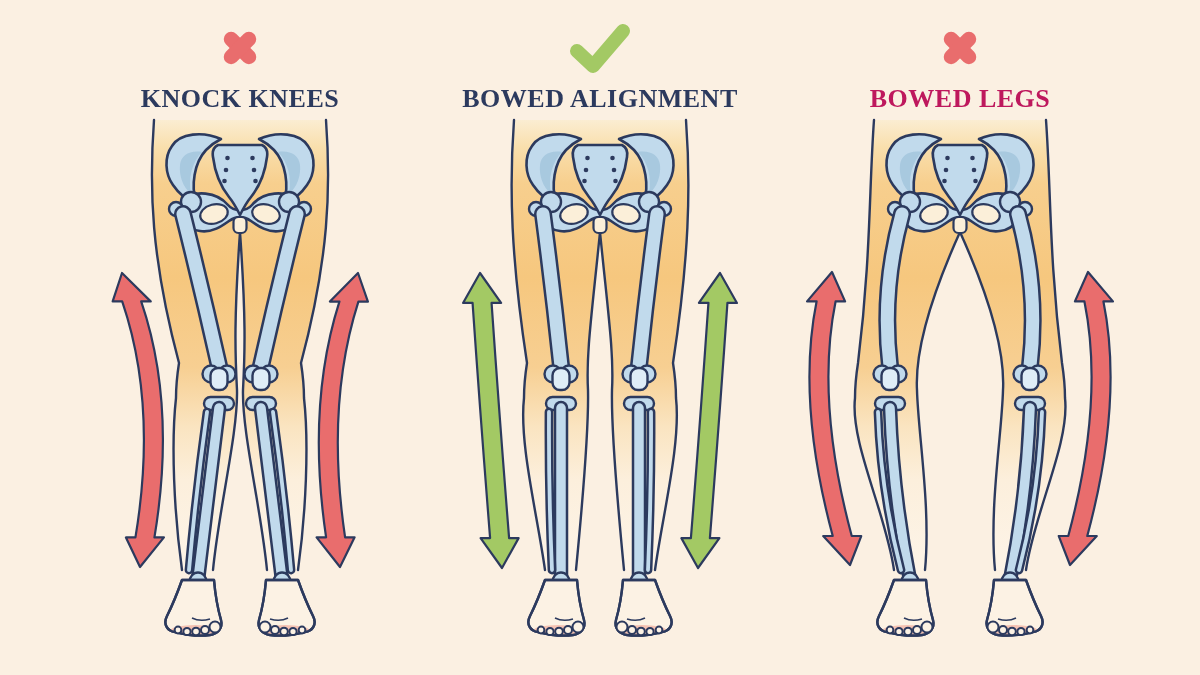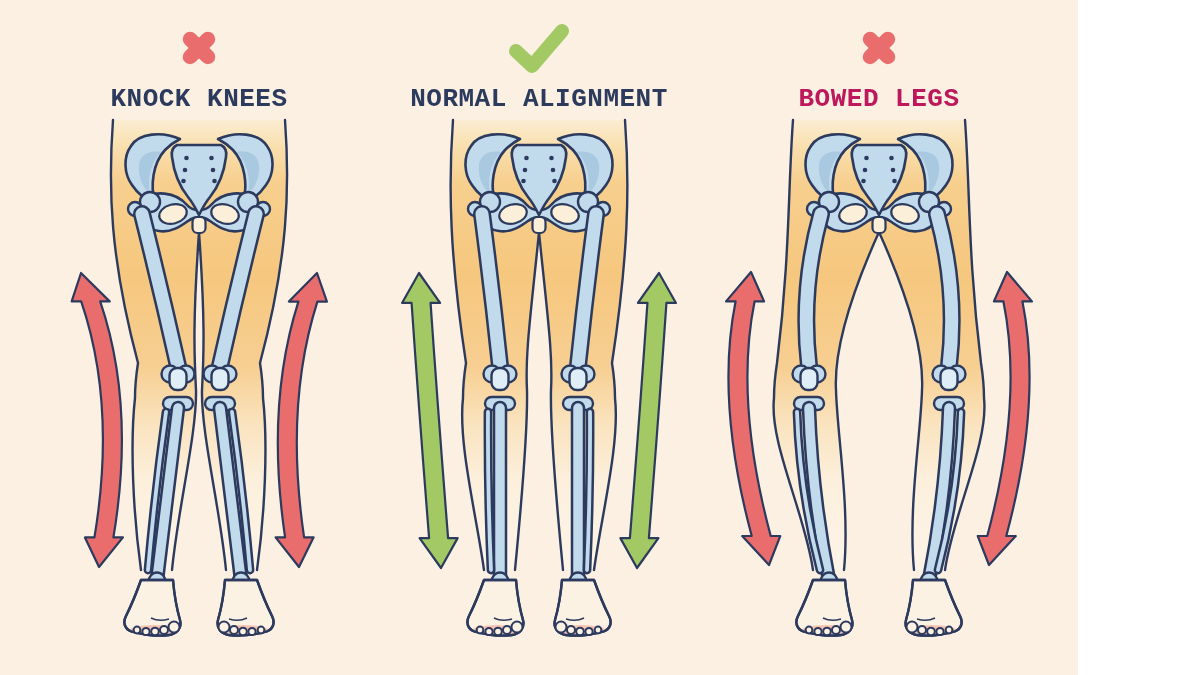--- a/index.html
+++ b/index.html
@@ -1,18 +1,18 @@
 <!DOCTYPE html>
 <html><head>
 <meta charset="utf-8">
 <style>
   html,body{margin:0;padding:0;}
   .canvas{
-    width:1078px;height:675px;overflow:hidden;position:relative;
-    font-family:Liberation Mono, monospace;
+    width:1200px;height:675px;overflow:hidden;position:relative;
+    font-family:Liberation Serif, serif;
   }
   .wrap{display:flex;justify-content:center;padding:0 60px;}
   .col{width:360px;display:flex;flex-direction:column;align-items:center;}
   .status{height:56px;margin-top:20px;display:flex;align-items:center;justify-content:center;}
   .title{
     margin:8px 0 0 0;font-size:26px;font-weight:700;letter-spacing:.5px;
     white-space:nowrap;
   }
   .figure{margin-top:4px;display:block;}
 </style>
@@ -116,21 +116,21 @@
           <path d="M 288 155 L 297.9038902816916 183.58777340039785 L 288.4038902816916 183.58777340039785 Q 255.5 287 275.1035401673161 419.32389612938385 L 284.6035401673161 419.32389612938385 L 270 449 L 246.6035401673161 419.32389612938385 L 256.1035401673161 419.32389612938385 Q 236.5 287 269.4038902816916 183.58777340039785 L 259.9038902816916 183.58777340039785 Z" fill="#E96D6D" stroke="#2C3A5E" stroke-width="2.2" stroke-linejoin="round"></path>
         </svg>
     </div>
 
     <div class="col">
       <div class="status">
         <svg class="status-svg" width="64" height="52" viewBox="0 0 64 52">
             <path d="M 9 29 L 25 44 L 55 9" fill="none" stroke="#A3C964" stroke-width="14" stroke-linecap="round" stroke-linejoin="round"></path>
           </svg>
       </div>
-      <h2 class="title" style="color: rgb(44, 58, 94);">NORMAL ALIGNMENT</h2>
+      <h2 class="title" style="color: rgb(44, 58, 94);">BOWED ALIGNMENT</h2>
       <svg class="figure" width="340" height="540" viewBox="0 0 340 540">
           <defs>
             <linearGradient id="skinGrad1" x1="0" y1="0" x2="0" y2="1">
     <stop offset="0" stop-color="#FBEDD2"></stop>
               <stop offset="0.06" stop-color="#F9DFAD"></stop>
     <stop offset="0.14" stop-color="#F7CF8E"></stop>
               <stop offset="0.35" stop-color="#F6C77E"></stop>
     <stop offset="0.55" stop-color="#F7CF92"></stop>
               <stop offset="0.68" stop-color="#FAE4C0"></stop>
     <stop offset="0.8" stop-color="#FCEFDC"></stop>

